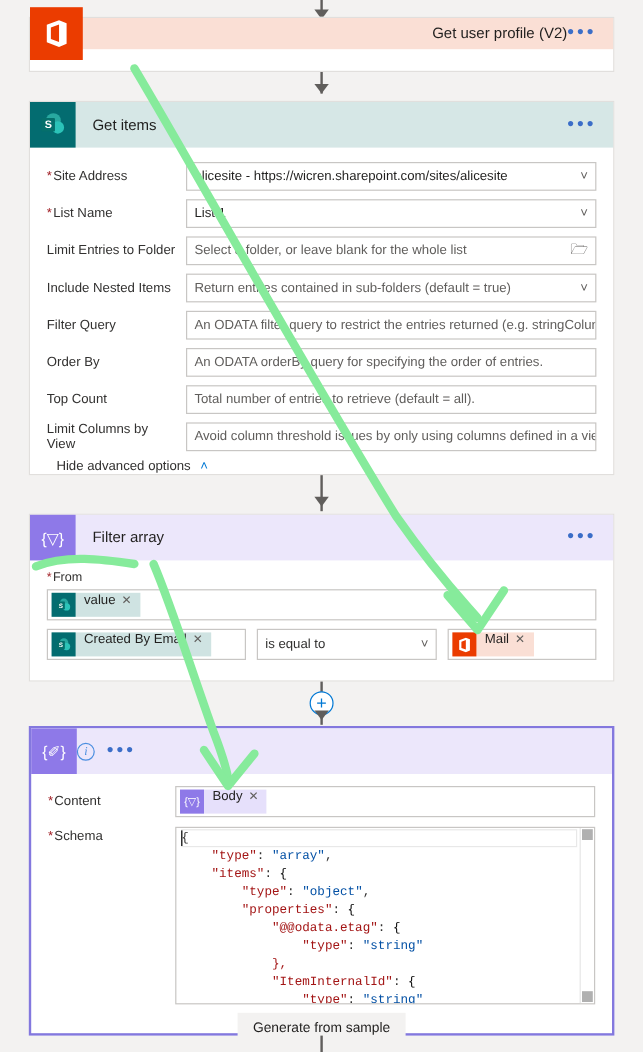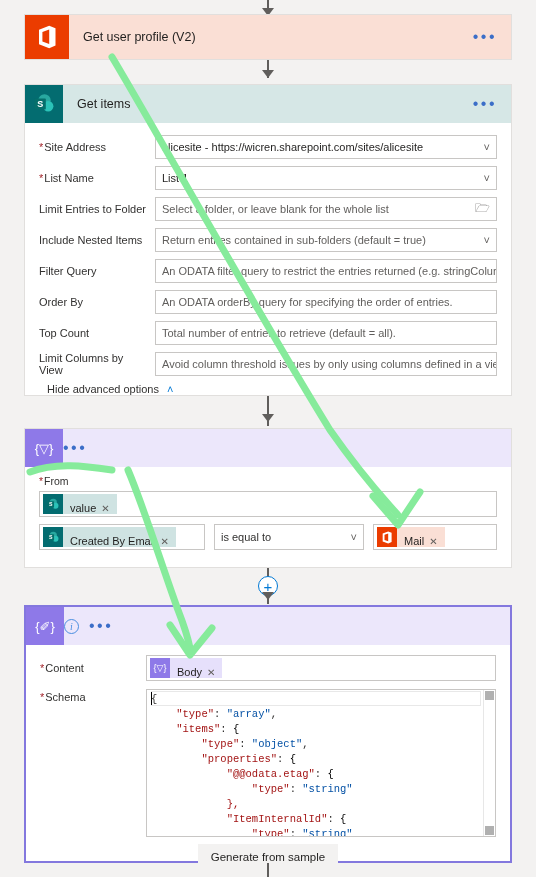--- a/index.html
+++ b/index.html
@@ -58,21 +58,21 @@
   .chev{margin-left:auto;padding-left:6px;color:#605e5c;font-size:11px;flex:none;}
   .folder{margin-left:auto;padding-left:6px;color:#605e5c;font-size:12px;flex:none;}
 
   .adv{display:flex;align-items:center;gap:8px;padding-left:8px;
     font-size:11px;color:#323130;}
   .adv .caret{color:#0078d4;font-size:11px;}
 
   
   .tokbox{border:1px solid #c8c6c4;background:#fff;height:26px;display:flex;align-items:center;
     padding:0 3px;box-sizing:border-box;}
-  .token{display:inline-flex;align-items:flex-end;height:20px;font-size:11px;color:#201f1e;}
+  .token{display:inline-flex;align-items:flex-start;height:20px;font-size:11px;color:#201f1e;}
   .token .tico{width:20px;height:20px;flex:none;display:flex;align-items:center;justify-content:center;}
   .token .tlabel{padding:0 5px 0 7px;}
   .token .tx{font-size:10px;color:#605e5c;padding-right:7px;}
   .token.spo-tok{background:#cfe3e2;}
   .token.spo-tok .tico{background:#036c70;}
   .token.o365-tok{background:#fadfd5;}
   .token.o365-tok .tico{background:#eb3c00;}
   .token.ctrl-tok{background:#e6e0fb;}
   .token.ctrl-tok .tico{background:#8e79e8;color:#fff;font-size:9px;}
 
@@ -104,21 +104,21 @@
 </style>
 </head>
 <body>
 
 <div class="stage">
 
   <div class="connector" style="top:0;height:10px;"></div>
   <div class="arrowhead" style="top:8px;"></div>
 
   <div class="card" style="left:24px;top:14px;width:488px;height:46px;">
-    <div class="card-header hdr-o365" style="height:44px;">
+    <div class="card-header hdr-o365" style="height:26px;text-align:right;">
       <div class="cicon o365" style="width:44px;height:44px;">
         <svg width="22" height="24" viewBox="0 0 22 24">
           <path d="M3 19.2 L13.2 23.2 L19.5 20.4 L19.5 3.3 L13.2 0.8 L3 4.7 L3 19.2 Z
                    M13.2 4.4 L13.2 19.0 L6.4 16.6 L6.4 7.0 Z" fill="#ffffff"></path>
         </svg>
       </div>
       <div class="title">Get user profile (V2)</div>
       <div class="ellipsis">•••</div>
     </div>
   </div>
@@ -210,20 +210,21 @@
   </div>
 
   <div class="connector" style="top:396px;height:30px;"></div>
   <div class="arrowhead" style="top:414px;"></div>
 
   <div class="card" style="left:24px;top:428px;width:488px;height:140px;">
     <div class="card-header hdr-ctrl">
       <div class="cicon ctrl">
         <span>{▽}</span>
       </div>
+      <div class="title">Filter array</div>
       <div class="ellipsis">•••</div>
     </div>
     <div class="body" style="padding-top:8px;">
       <div style="font-size:10.5px;margin-bottom:4px;">
         <span class="req">*</span><span>From</span>
       </div>
 
       <div class="tokbox">
         <span class="token spo-tok">
           <span class="tico">

